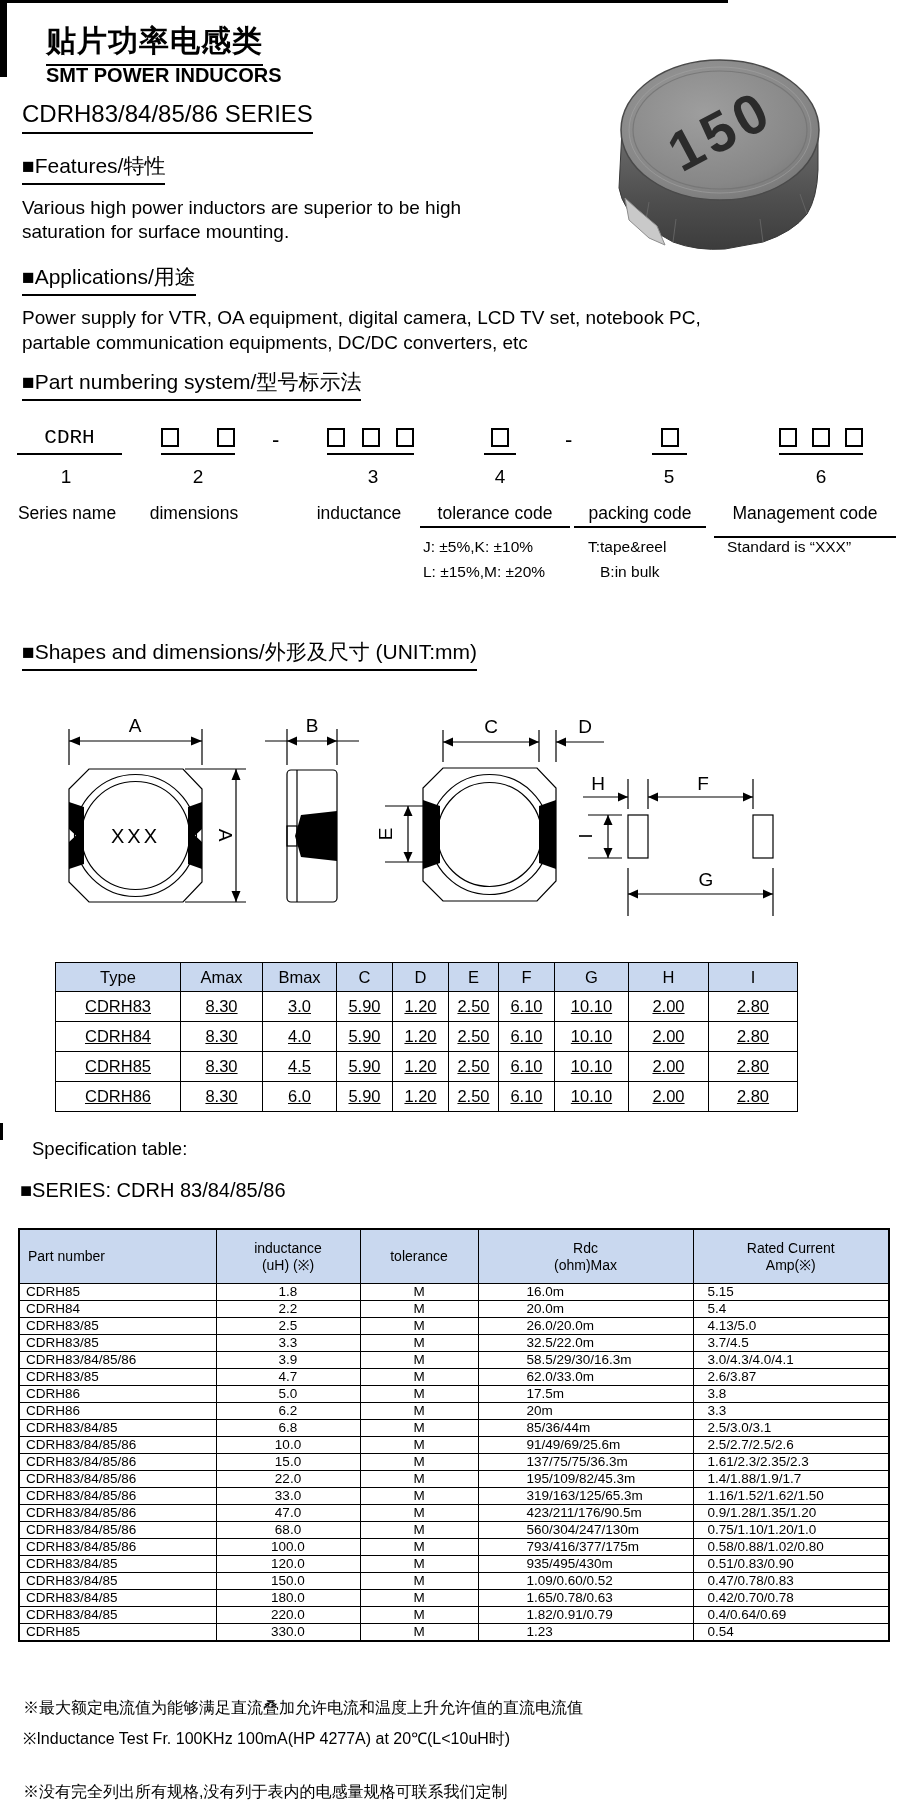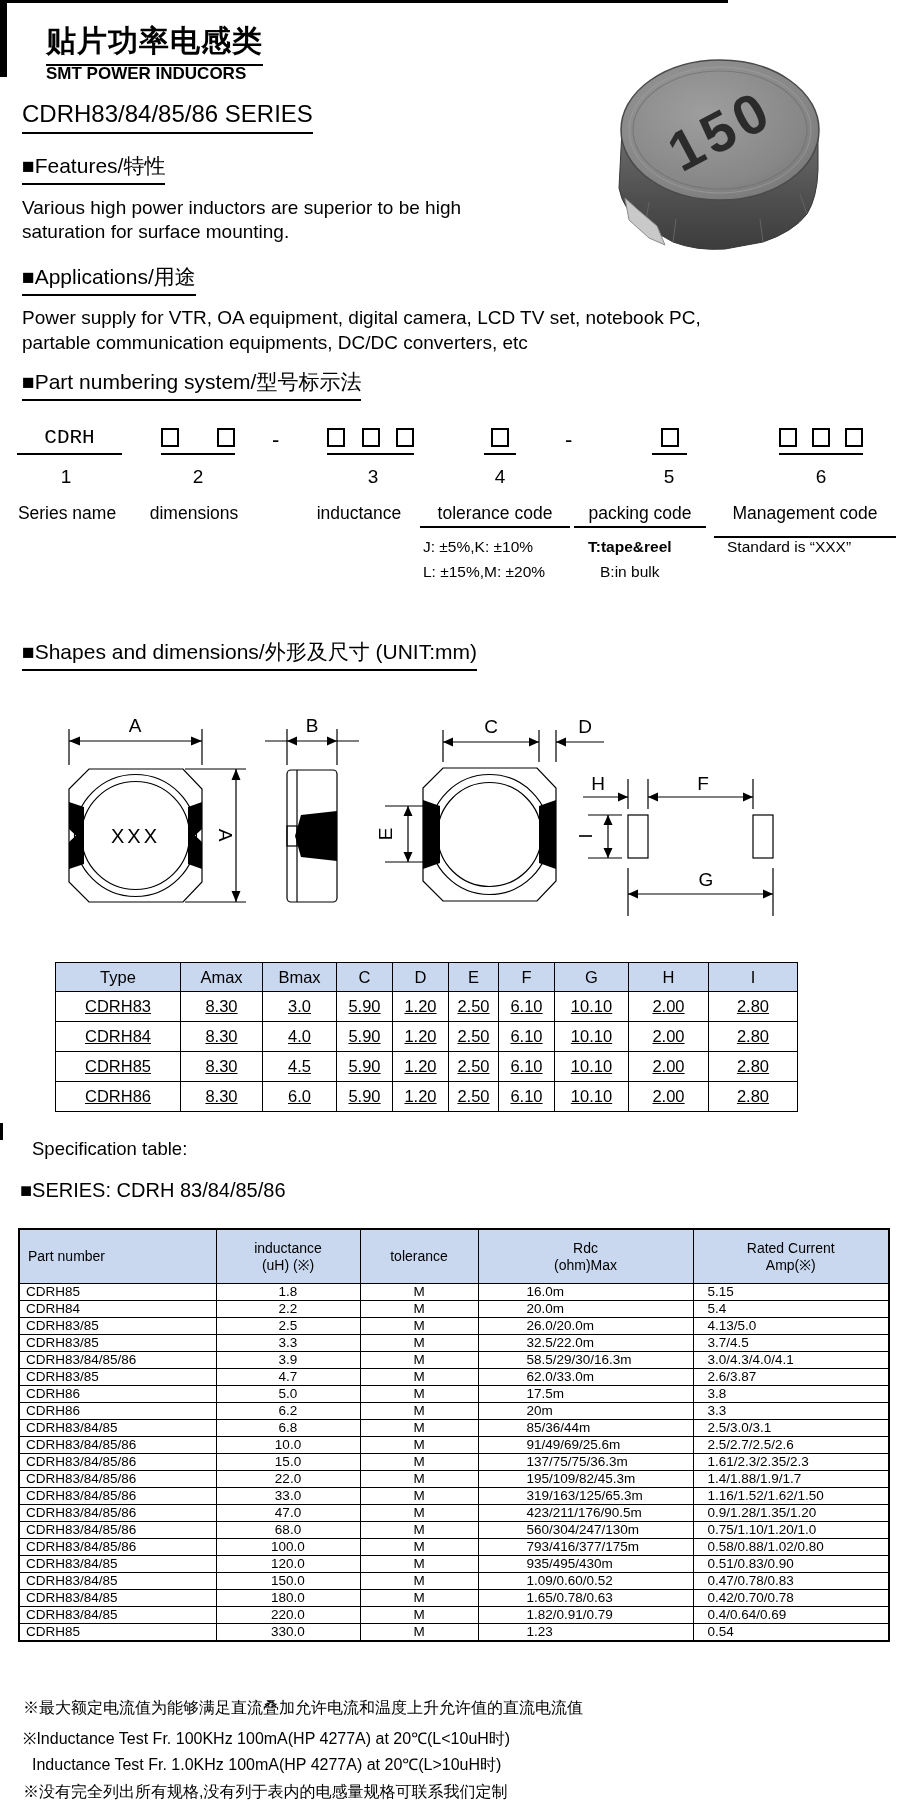--- a/index.html
+++ b/index.html
@@ -43,21 +43,21 @@
 </head>
 <body>
 
 <div class="page">
 
   <div class="abs bar" style="left:0;top:0;width:728px;height:3px;"></div>
   <div class="abs bar" style="left:0;top:0;width:7px;height:77px;"></div>
   <div class="abs bar" style="left:0;top:1123px;width:3px;height:17px;"></div>
 
   <div class="abs ul2" style="left:46px;top:21px;font-size:30px;font-weight:bold;letter-spacing:1px;padding-bottom:2px;">贴片功率电感类</div>
-  <div class="abs" style="left:46px;top:64px;font-size:17px;font-weight:bold;">SMT POWER INDUCORS</div>
+  <div class="abs" style="left:46px;top:64px;font-size:20px;font-weight:bold;">SMT POWER INDUCORS</div>
   <div class="abs ul2" style="left:22px;top:100px;font-size:24px;padding-bottom:4px;">CDRH83/84/85/86 SERIES</div>
 
   <div class="abs ul2" style="left:22px;top:152px;font-size:21px;padding-bottom:3px;">■Features/特性</div>
   <div class="abs" style="left:22px;top:197px;font-size:19px;">Various high power inductors are superior to be high</div>
   <div class="abs" style="left:22px;top:221px;font-size:19px;">saturation for surface mounting.</div>
 
   <div class="abs ul2" style="left:22px;top:263px;font-size:21px;padding-bottom:3px;">■Applications/用途</div>
   <div class="abs" style="left:22px;top:307px;font-size:19px;">Power supply for VTR, OA equipment, digital camera, LCD TV set, notebook PC,</div>
   <div class="abs" style="left:22px;top:332px;font-size:19px;">partable communication equipments, DC/DC converters, etc</div>
 
@@ -121,21 +121,21 @@
   <div class="pnnum" style="left:808px;">6</div>
 
   <div class="pncap" style="left:4px;width:126px;">Series name</div>
   <div class="pncap" style="left:136px;width:116px;">dimensions</div>
   <div class="pncap" style="left:302px;width:114px;">inductance</div>
   <div class="pncap ul2" style="left:420px;width:150px;padding-bottom:2px;">tolerance code</div>
   <div class="pncap ul2" style="left:574px;width:132px;padding-bottom:2px;text-align:center;">packing code</div>
   <div class="pncap ul2" style="left:714px;width:182px;padding-bottom:12px;">Management code</div>
 
   <div class="pndet" style="left:423px;top:538px;">J: ±5%,K: ±10%</div>
-  <div class="pndet" style="left:588px;top:538px;font-weight:bold;">T:tape&amp;reel</div>
+  <div class="pndet" style="left:588px;top:538px;">T:tape&amp;reel</div>
   <div class="pndet" style="left:727px;top:538px;">Standard is “XXX”</div>
   <div class="pndet" style="left:423px;top:563px;">L: ±15%,M: ±20%</div>
   <div class="pndet" style="left:600px;top:563px;">B:in bulk</div>
 
   <div class="abs ul2" style="left:22px;top:638px;font-size:21px;padding-bottom:3px;">■Shapes and dimensions/外形及尺寸 (UNIT:mm)</div>
 
   <svg class="abs" style="left:0;top:690px;" width="904" height="270" viewBox="0 690 904 270" fill="none" stroke="#000" stroke-width="1.2">
 
     <g>
       <path d="M89,769 H183 L202,789 V882 L183,902 H89 L69,882 V789 Z"></path>
@@ -481,16 +481,15 @@
           <td>330.0</td>
           <td>M</td>
           <td>1.23</td>
           <td>0.54</td>
         </tr>
       </tbody>
   </table>
 
   <div class="fnote" style="left:23px;top:1698px;">※最大额定电流值为能够满足直流叠加允许电流和温度上升允许值的直流电流值</div>
   <div class="fnote" style="left:23px;top:1727px;">※Inductance Test Fr. 100KHz 100mA(HP 4277A) at 20℃(L&lt;10uH时)</div>
-  <div class="fnote" style="left:32px;top:1753px;">Inductance Test Fr. 1.0KHz 100mA(HP 4277A) at 20℃(L&gt;10uH时)</div>
   <div class="fnote" style="left:23px;top:1782px;">※没有完全列出所有规格,没有列于表内的电感量规格可联系我们定制</div>
 
 </div>
 
 </body></html>

